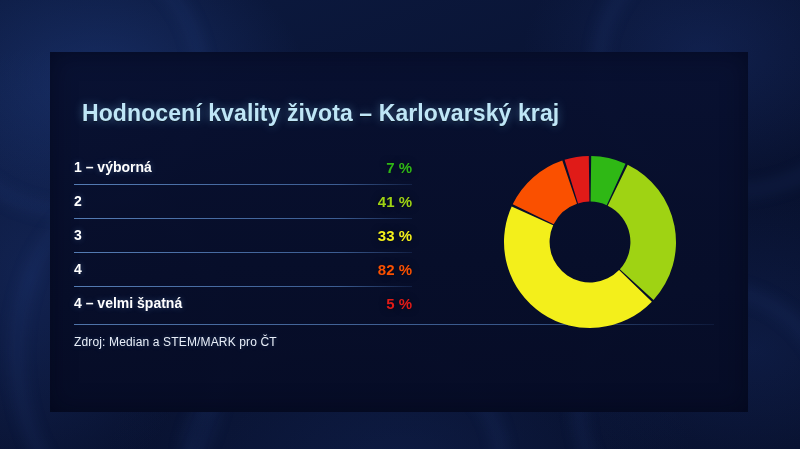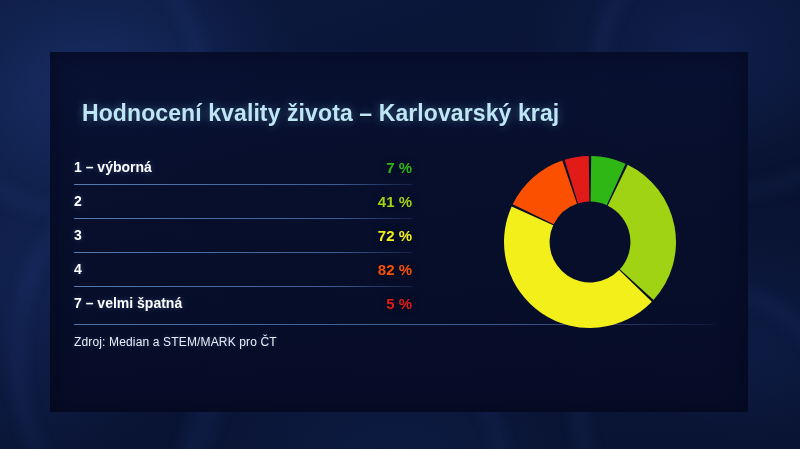--- a/index.html
+++ b/index.html
@@ -149,28 +149,28 @@
     <div class="rating-row">
       <span class="rating-label">1 – výborná</span>
       <span class="rating-value" style="color: rgb(47, 184, 21);">7 %</span>
     </div>
     <div class="rating-row">
       <span class="rating-label">2</span>
       <span class="rating-value" style="color: rgb(159, 211, 19);">41 %</span>
     </div>
     <div class="rating-row">
       <span class="rating-label">3</span>
-      <span class="rating-value" style="color: rgb(243, 239, 27);">72 %</span>
+      <span class="rating-value" style="color: rgb(243, 239, 27);">33 %</span>
     </div>
     <div class="rating-row">
       <span class="rating-label">4</span>
       <span class="rating-value" style="color: rgb(250, 80, 0);">82 %</span>
     </div>
     <div class="rating-row">
-      <span class="rating-label">7 – velmi špatná</span>
+      <span class="rating-label">4 – velmi špatná</span>
       <span class="rating-value" style="color: rgb(224, 27, 24);">5 %</span>
     </div>
   </div>
 
   <div id="source-divider"></div>
   <div id="source-note">Zdroj: Median a STEM/MARK pro ČT</div>
 
   <div id="donut-wrap">
     <svg id="donut-svg" width="200" height="200" viewBox="0 0 200 200">
       <g id="donut-slices">

